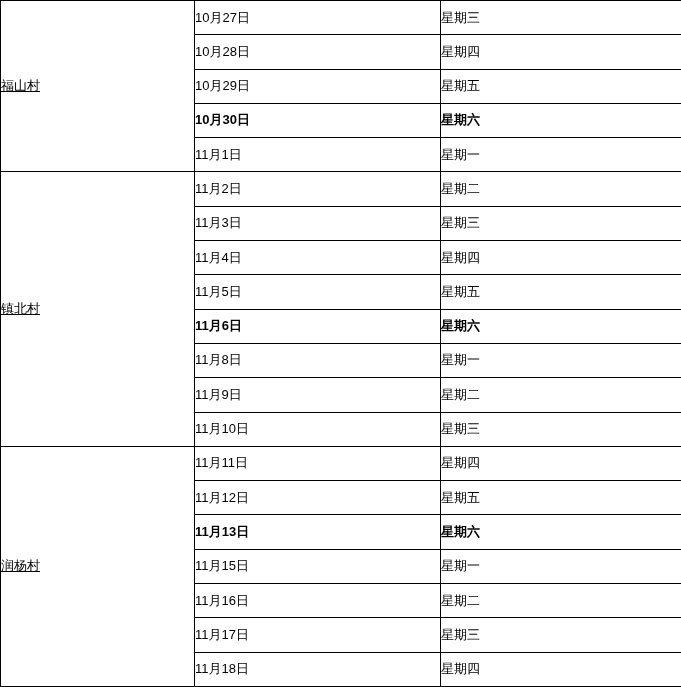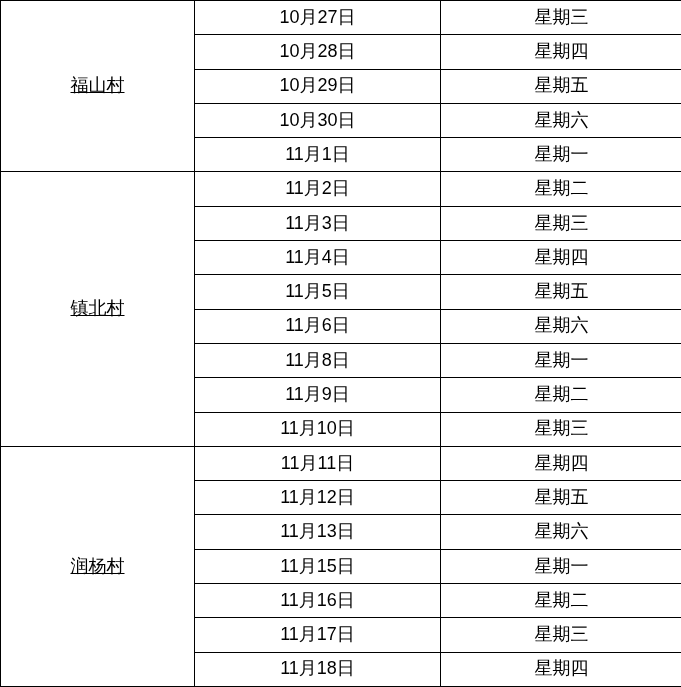--- a/index.html
+++ b/index.html
@@ -14,43 +14,42 @@
     overflow: hidden;
   }
   .schedule-table {
     border-collapse: collapse;
     width: 681px;
     height: 687px;
     table-layout: fixed;
   }
   .schedule-table td {
     border: 1px solid #000000;
-    text-align: center;
     vertical-align: middle;
-    font-size: 18px;
+    font-size: 13px;
     color: #000000;
     padding: 0;
     line-height: 1.1;
   }
   .col-village {
     width: 193px;
   }
   .col-date {
     width: 245px;
   }
   .col-weekday {
     width: 241px;
   }
   .village-cell {
     font-size: 20px;
     text-decoration: underline;
   }
   .highlight {
     color: #ff0000;
-    font-weight: normal;
+    font-weight: bold;
     font-size: 21px;
   }
   
   .schedule-table {
     border: 1px solid #000000;
   }
 </style>
 </head>
 <body>
 

